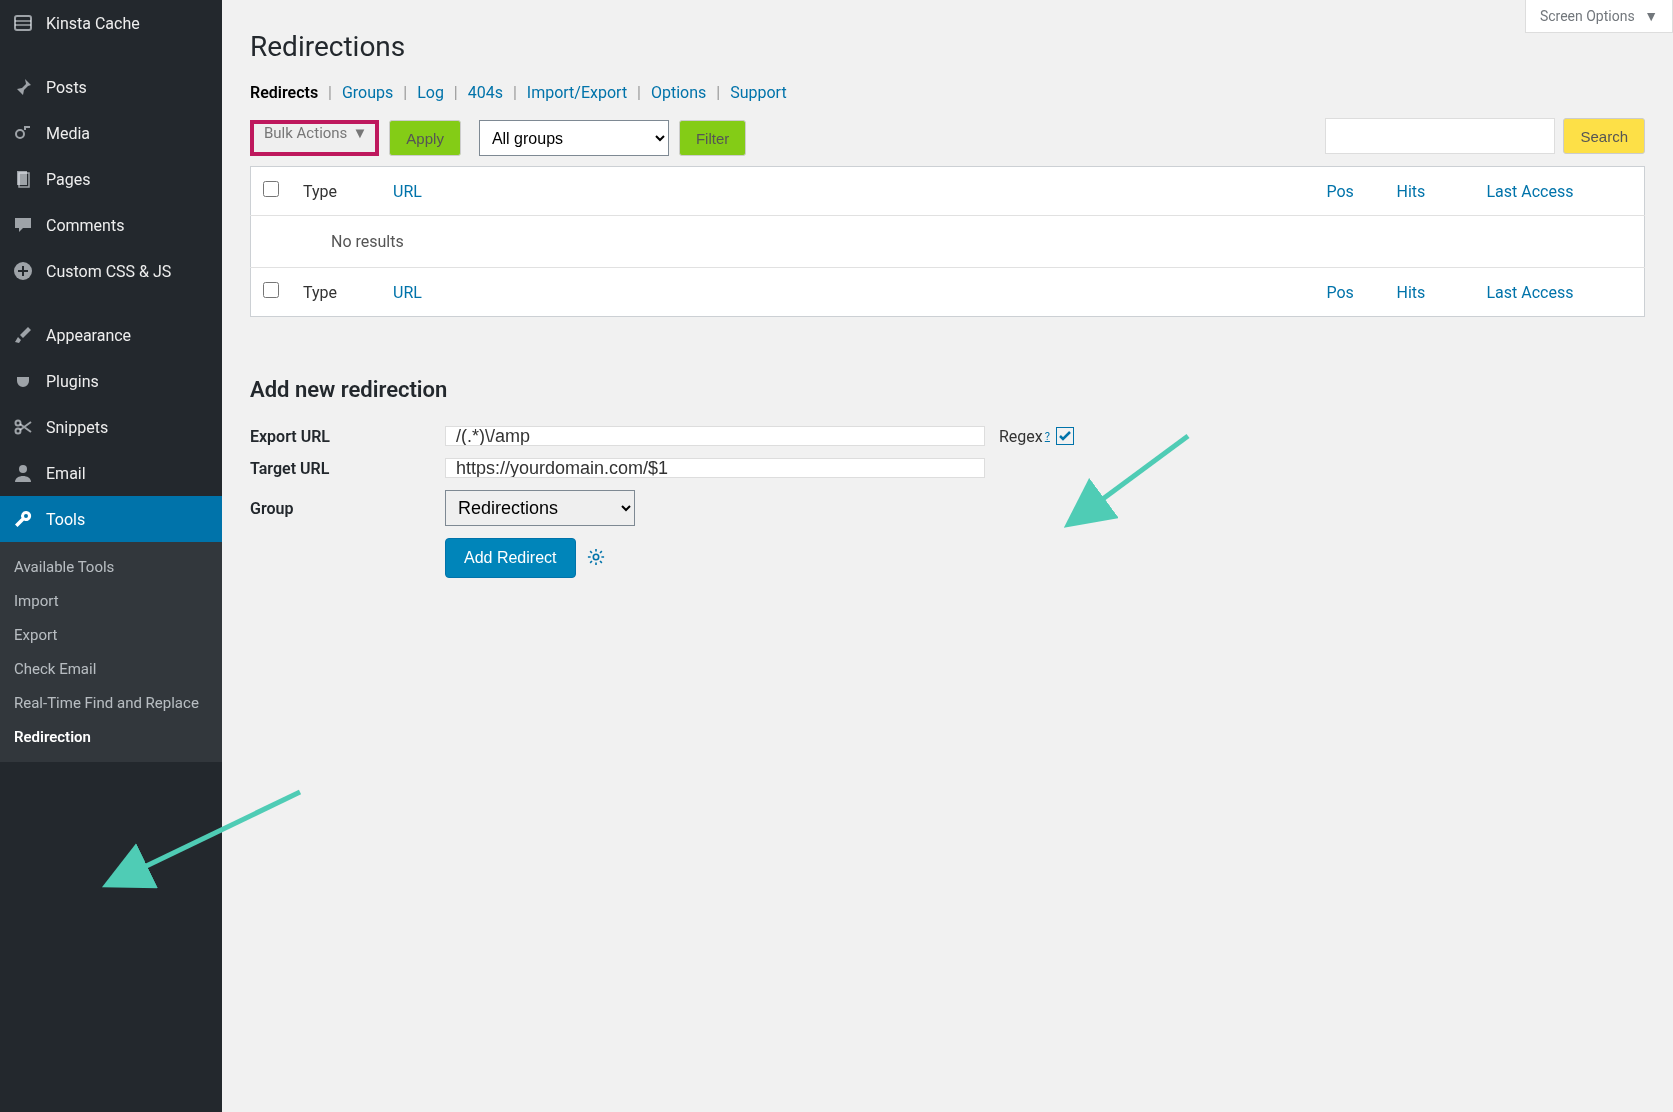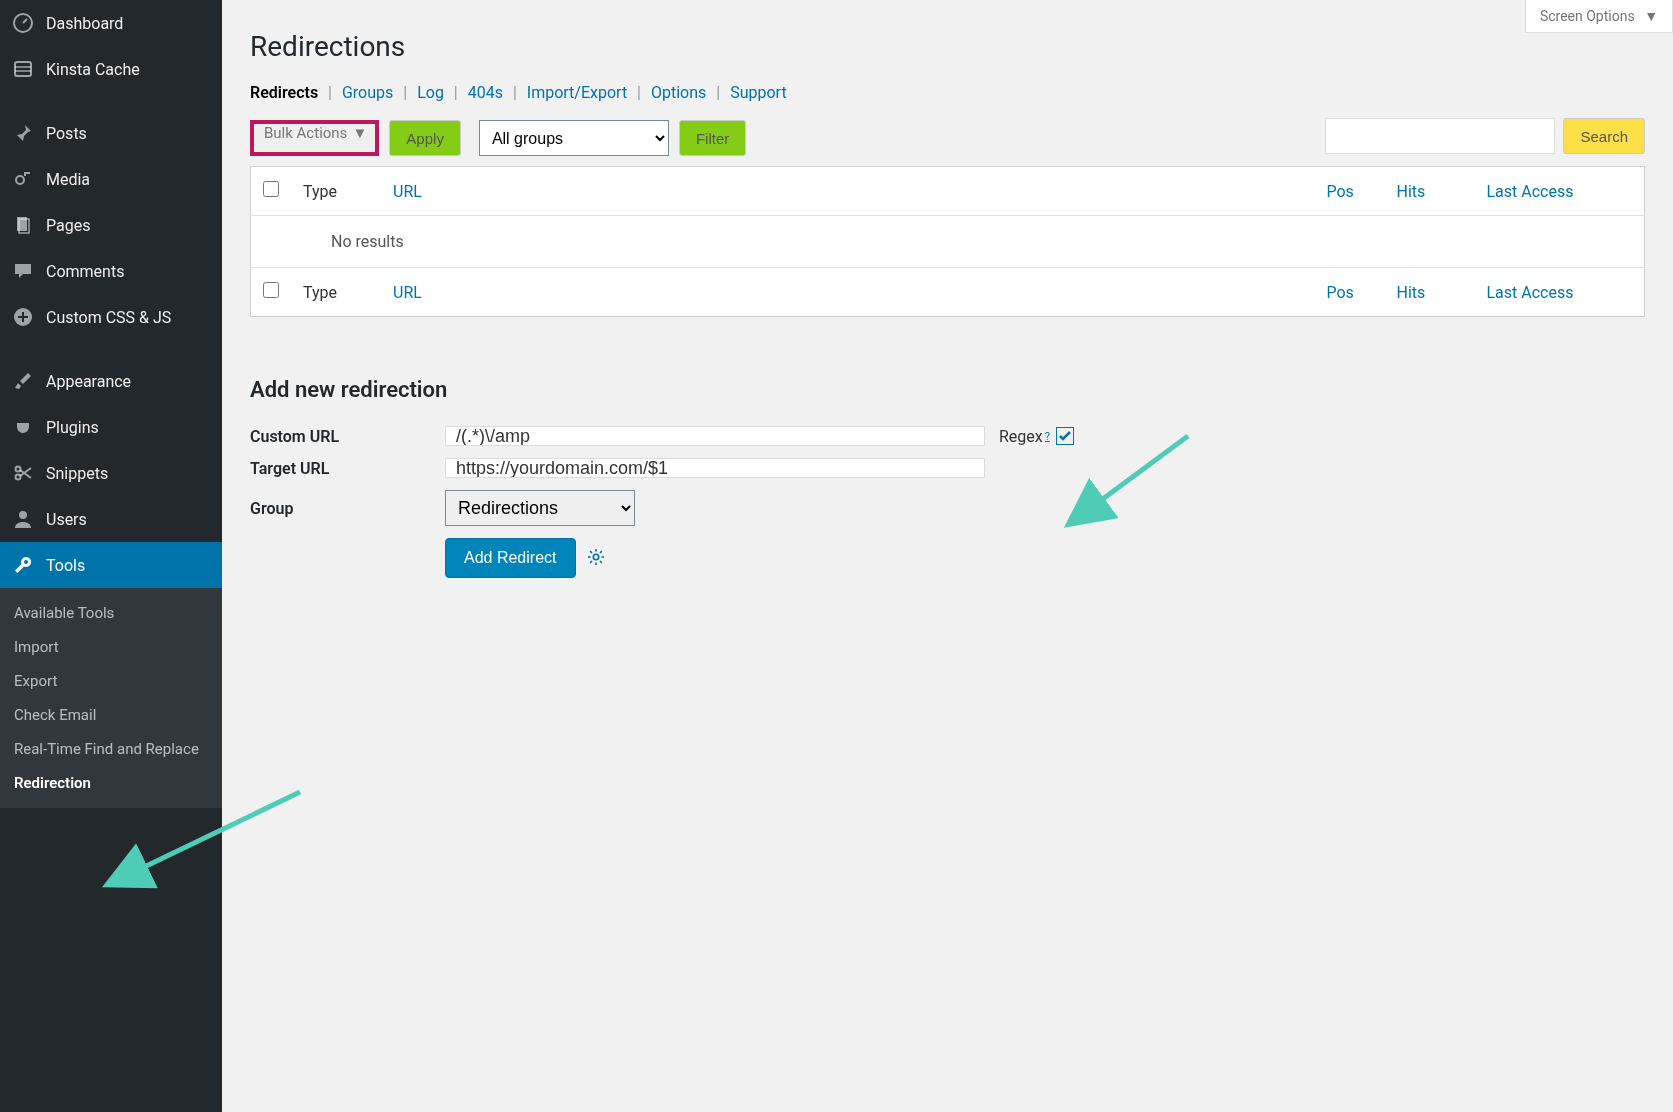--- a/index.html
+++ b/index.html
@@ -68,29 +68,20 @@
 .arrow { position: absolute; pointer-events: none; }
 .arrow svg { overflow: visible; }
 </style>
 </head>
 <body>
 
 <div class="sidebar">
   <div class="menu-item">
     <span class="menu-icon">
         <svg width="20" height="20" viewBox="0 0 20 20" fill="currentColor">
-          <circle cx="10" cy="10" r="9" fill="none" stroke="currentColor" stroke-width="2"></circle>
-          <path d="M10 10 L14 6" stroke="currentColor" stroke-width="2"></path>
-        </svg>
-      </span>
-    <span>Dashboard</span>
-  </div>
-  <div class="menu-item">
-    <span class="menu-icon">
-        <svg width="20" height="20" viewBox="0 0 20 20" fill="currentColor">
           <rect x="2" y="3" width="16" height="14" rx="2" fill="none" stroke="currentColor" stroke-width="2"></rect>
           <line x1="2" y1="8" x2="18" y2="8" stroke="currentColor" stroke-width="1.5"></line>
           <line x1="2" y1="12" x2="18" y2="12" stroke="currentColor" stroke-width="1.5"></line>
         </svg>
       </span>
     <span>Kinsta Cache</span>
   </div>
   <div class="menu-separator"></div>
   <div class="menu-item">
     <span class="menu-icon">
@@ -162,21 +153,21 @@
       </span>
     <span>Snippets</span>
   </div>
   <div class="menu-item">
     <span class="menu-icon">
         <svg width="20" height="20" viewBox="0 0 20 20" fill="currentColor">
           <circle cx="10" cy="6" r="4"></circle>
           <path d="M2 19c0-4 4-6 8-6s8 2 8 6z"></path>
         </svg>
       </span>
-    <span>Users</span>
+    <span>Email</span>
   </div>
   <div class="menu-item active">
     <span class="menu-icon">
         <svg width="20" height="20" viewBox="0 0 20 20" fill="currentColor">
           <path d="M13 2a5 5 0 00-4.5 7L2 15.5 4.5 18l6.5-6.5A5 5 0 1013 2zm0 3a2 2 0 110 4 2 2 0 010-4z"></path>
         </svg>
       </span>
     <span>Tools</span>
   </div>
   <div class="submenu">
@@ -255,21 +246,21 @@
         <th class="col-hits sortable">Hits</th>
         <th class="col-last sortable">Last Access</th>
       </tr>
     </tfoot>
   </table>
 
   <div class="form-section">
     <h2 class="form-title">Add new redirection</h2>
 
     <div class="form-row">
-      <label class="form-label">Custom URL</label>
+      <label class="form-label">Export URL</label>
       <input class="form-input" value="/(.*)\/amp" style="">
       <span class="regex-group">
         <span>Regex</span>
         <a class="regex-help">?</a>
         <span class="regex-check">
           <svg width="14" height="14" viewBox="0 0 14 14">
               <path d="M2 7l3 3 7-7" fill="none" stroke="#0073aa" stroke-width="2.5"></path>
             </svg>
         </span>
       </span>

